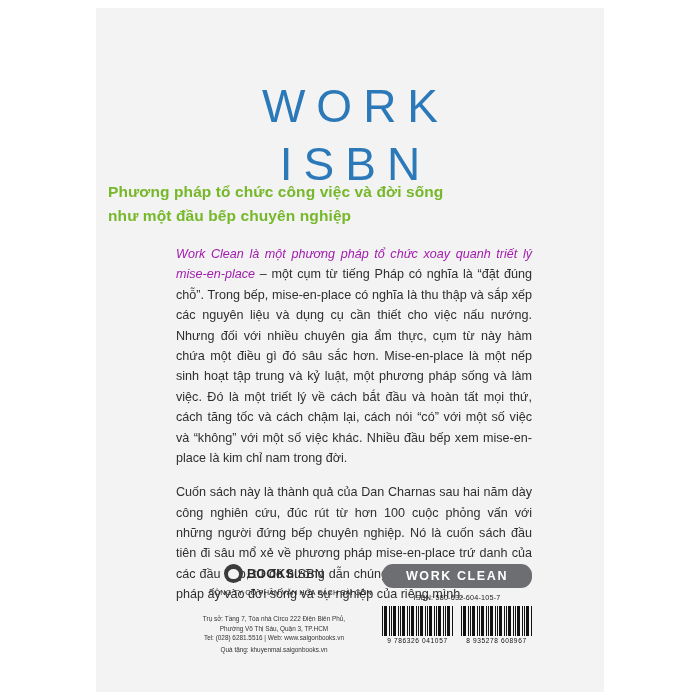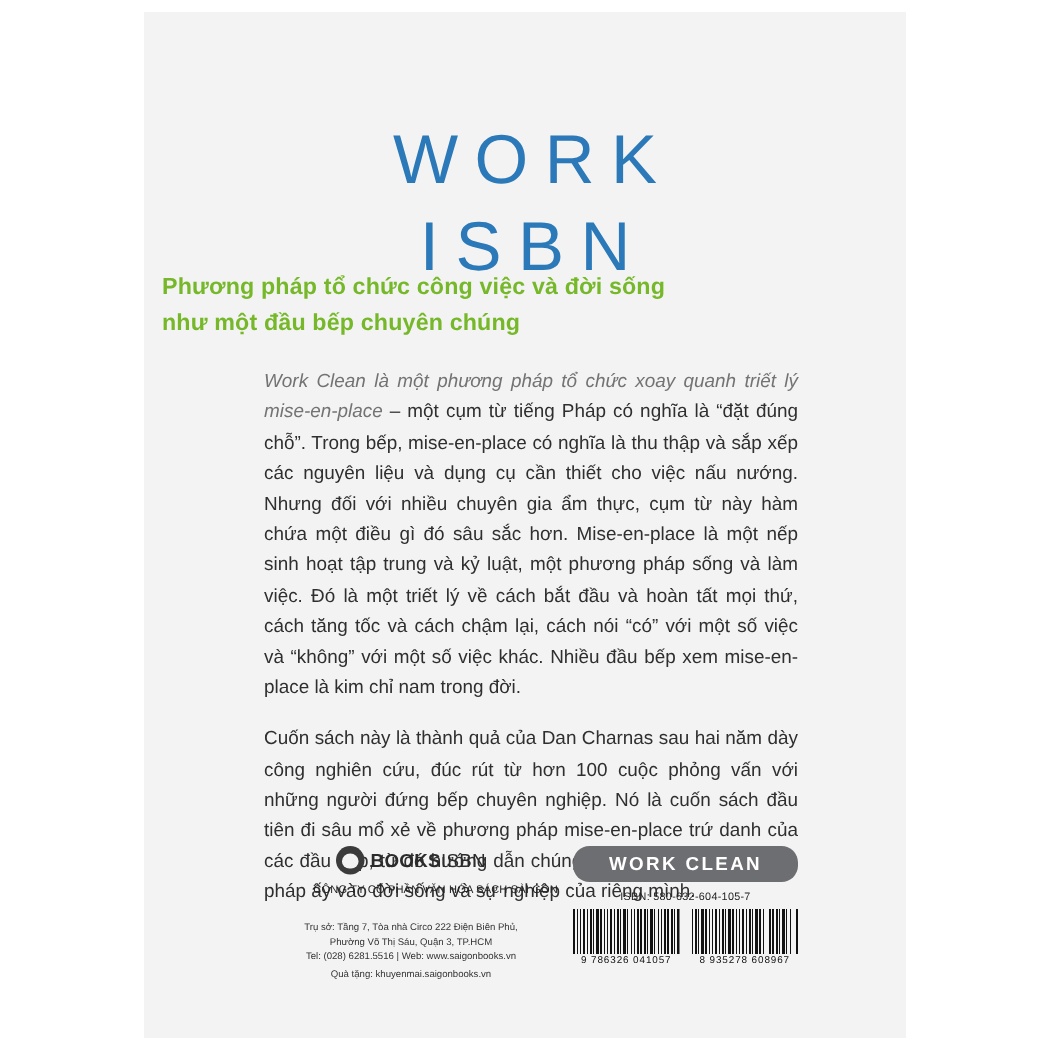--- a/index.html
+++ b/index.html
@@ -73,21 +73,21 @@
   }
   .para {
     color: #2f2f2f;
     font-size: 12.6px;
     line-height: 1.62;
     text-align: justify;
     margin: 0 0 14px 0;
   }
   .para:last-child { margin-bottom: 0; }
   .accent-italic {
-    color: #737373;
+    color: #a21caf;
     font-style: italic;
   }
 
   
   .footer {
     position: absolute;
     left: 80px;
     top: 556px;
     width: 356px;
     height: 92px;
@@ -207,21 +207,21 @@
 <div class="cover">
   <div class="page">
 
     <div class="title-block">
       <div class="title-line">WORK</div>
       <div class="title-line">ISBN</div>
     </div>
 
     <div class="subtitle-block">
       <div class="subtitle-line">Phương pháp tổ chức công việc và đời sống</div>
-      <div class="subtitle-line">như một đầu bếp chuyên chúng</div>
+      <div class="subtitle-line">như một đầu bếp chuyên nghiệp</div>
     </div>
 
     <div class="body-block">
       <p class="para"><span class="accent-italic">Work Clean là một phương pháp tổ chức xoay quanh triết lý mise-en-place</span><span> – một cụm từ tiếng Pháp có nghĩa là “đặt đúng chỗ”. Trong bếp, mise-en-place có nghĩa là thu thập và sắp xếp các nguyên liệu và dụng cụ cần thiết cho việc nấu nướng. Nhưng đối với nhiều chuyên gia ẩm thực, cụm từ này hàm chứa một điều gì đó sâu sắc hơn. Mise-en-place là một nếp sinh hoạt tập trung và kỷ luật, một phương pháp sống và làm việc. Đó là một triết lý về cách bắt đầu và hoàn tất mọi thứ, cách tăng tốc và cách chậm lại, cách nói “có” với một số việc và “không” với một số việc khác. Nhiều đầu bếp xem mise-en-place là kim chỉ nam trong đời.</span></p>
       <p class="para">Cuốn sách này là thành quả của Dan Charnas sau hai năm dày công nghiên cứu, đúc rút từ hơn 100 cuộc phỏng vấn với những người đứng bếp chuyên nghiệp. Nó là cuốn sách đầu tiên đi sâu mổ xẻ về phương pháp mise-en-place trứ danh của các đầu bếp, từ đó hướng dẫn chúng ta cách áp dụng phương pháp ấy vào đời sống và sự nghiệp của riêng mình.</p>
     </div>
 
     <div class="footer">
 
       <div class="footer-left">

